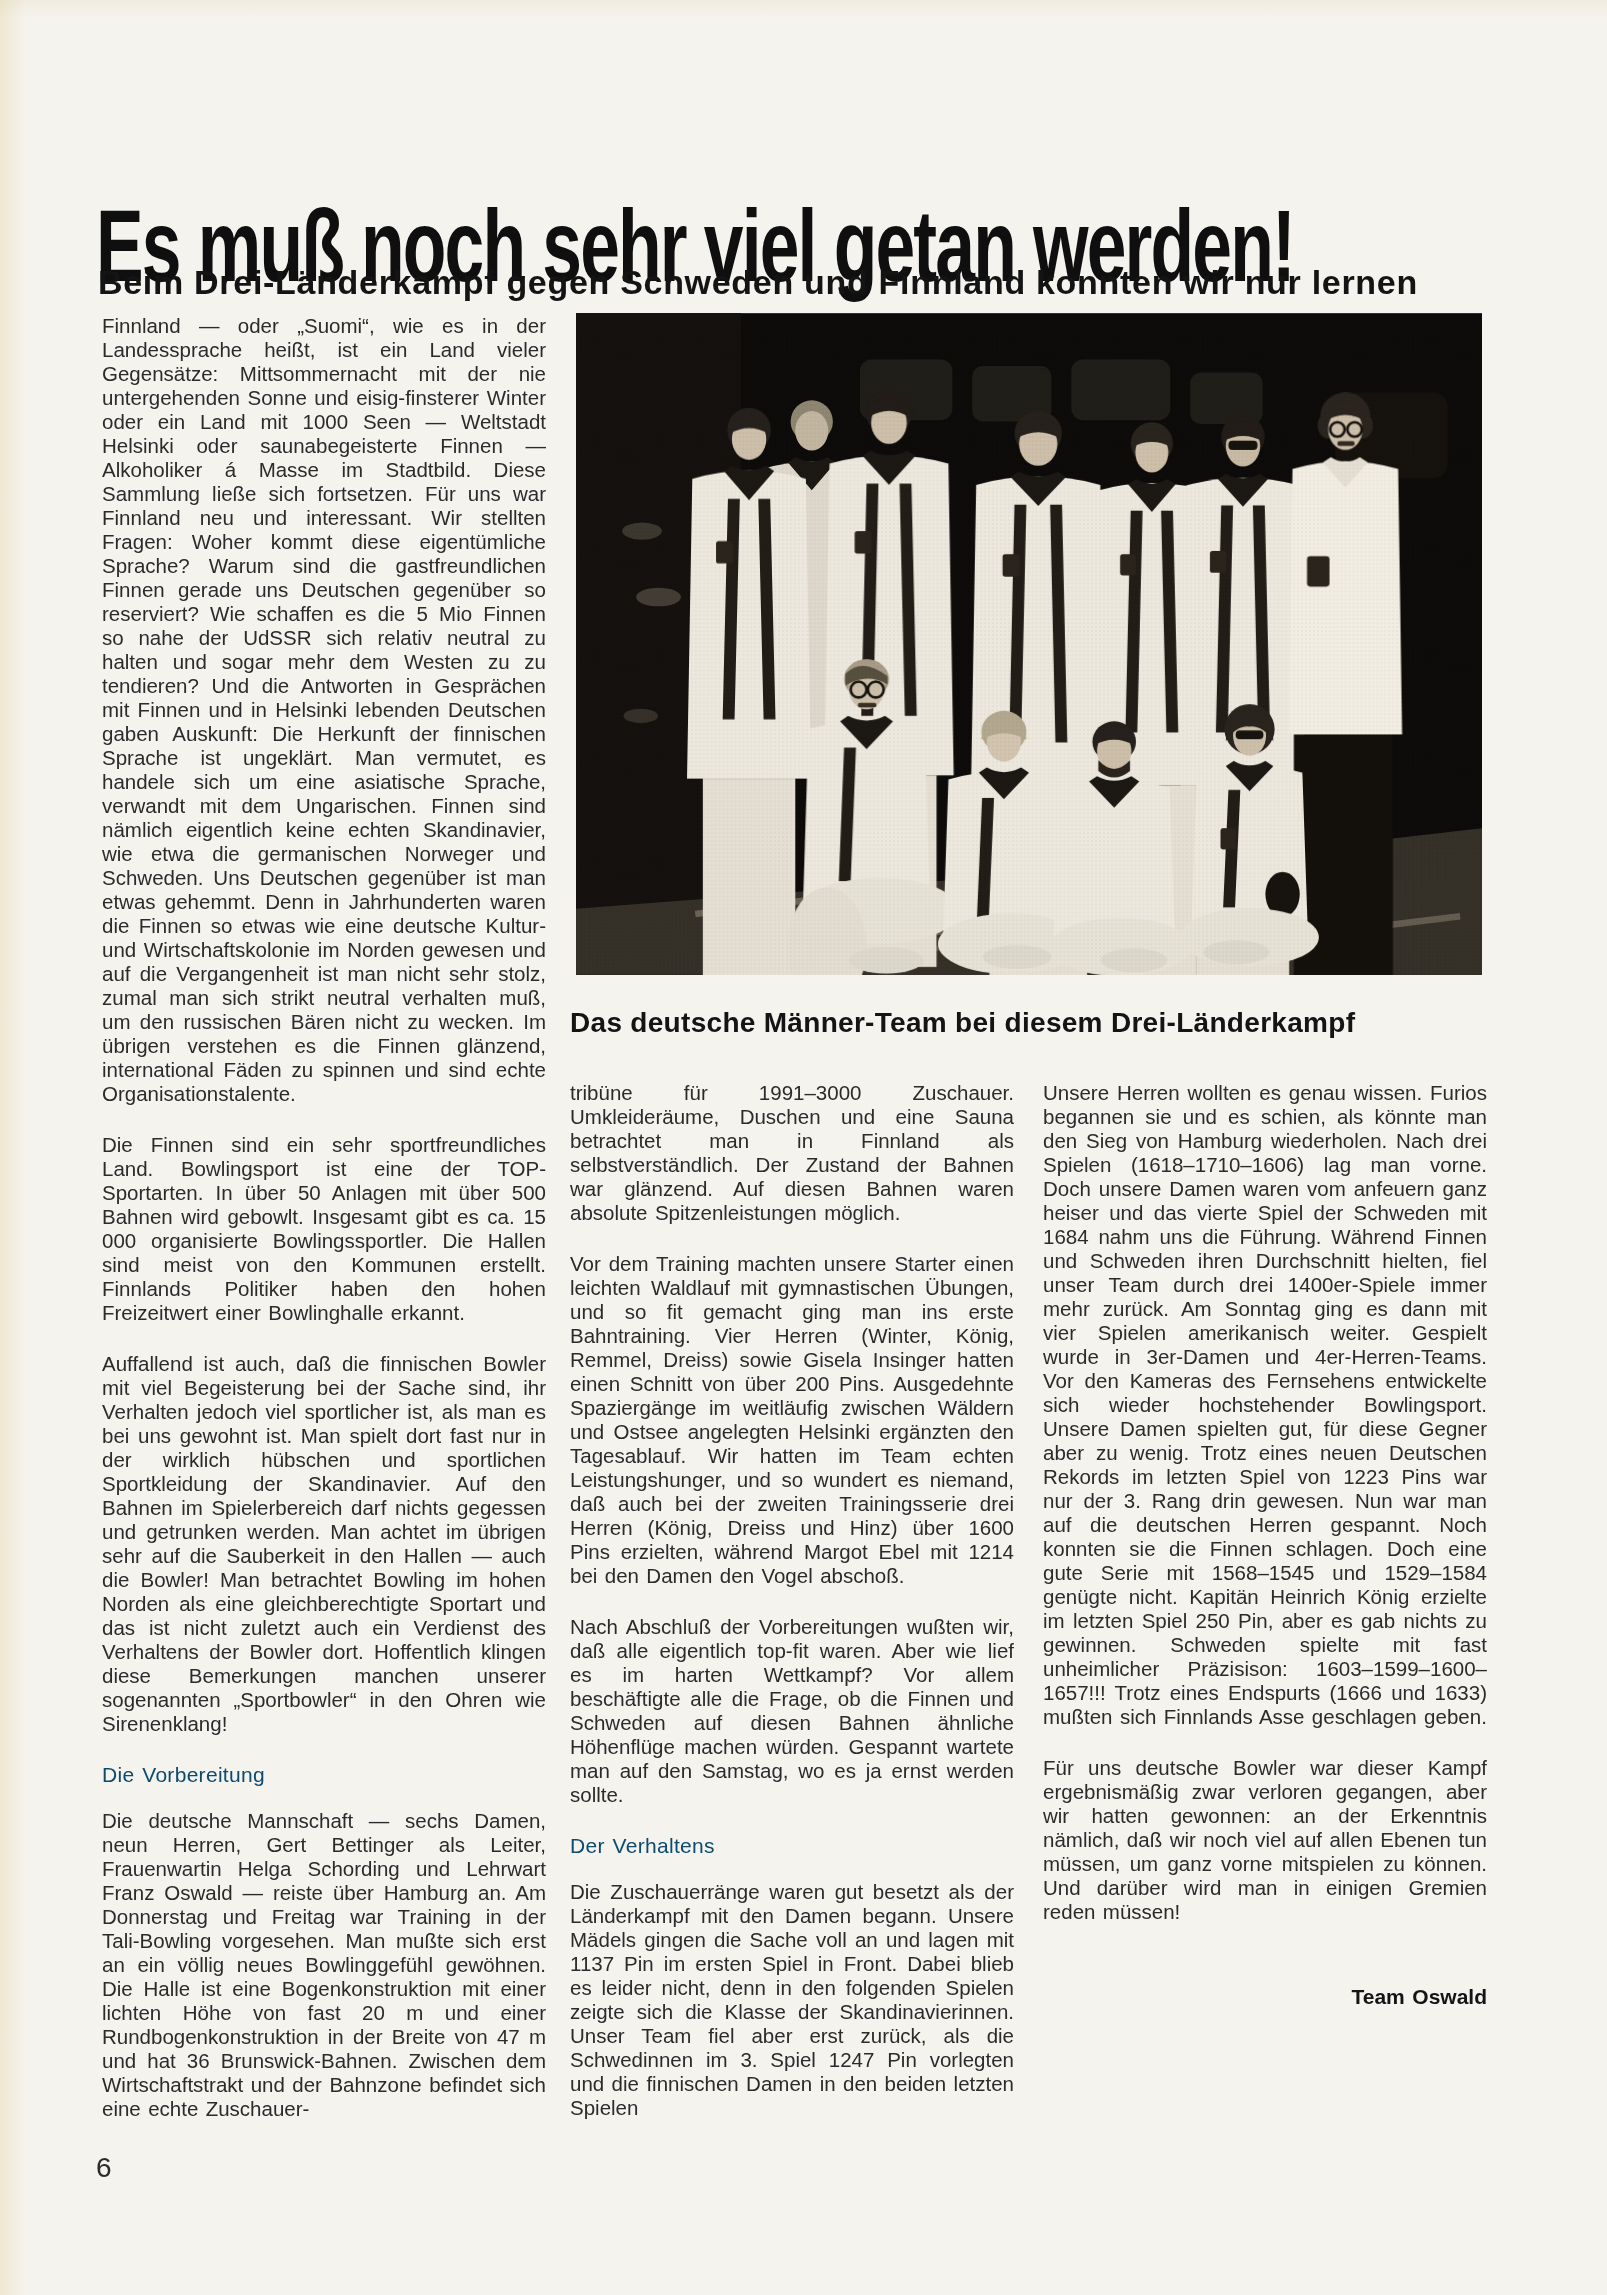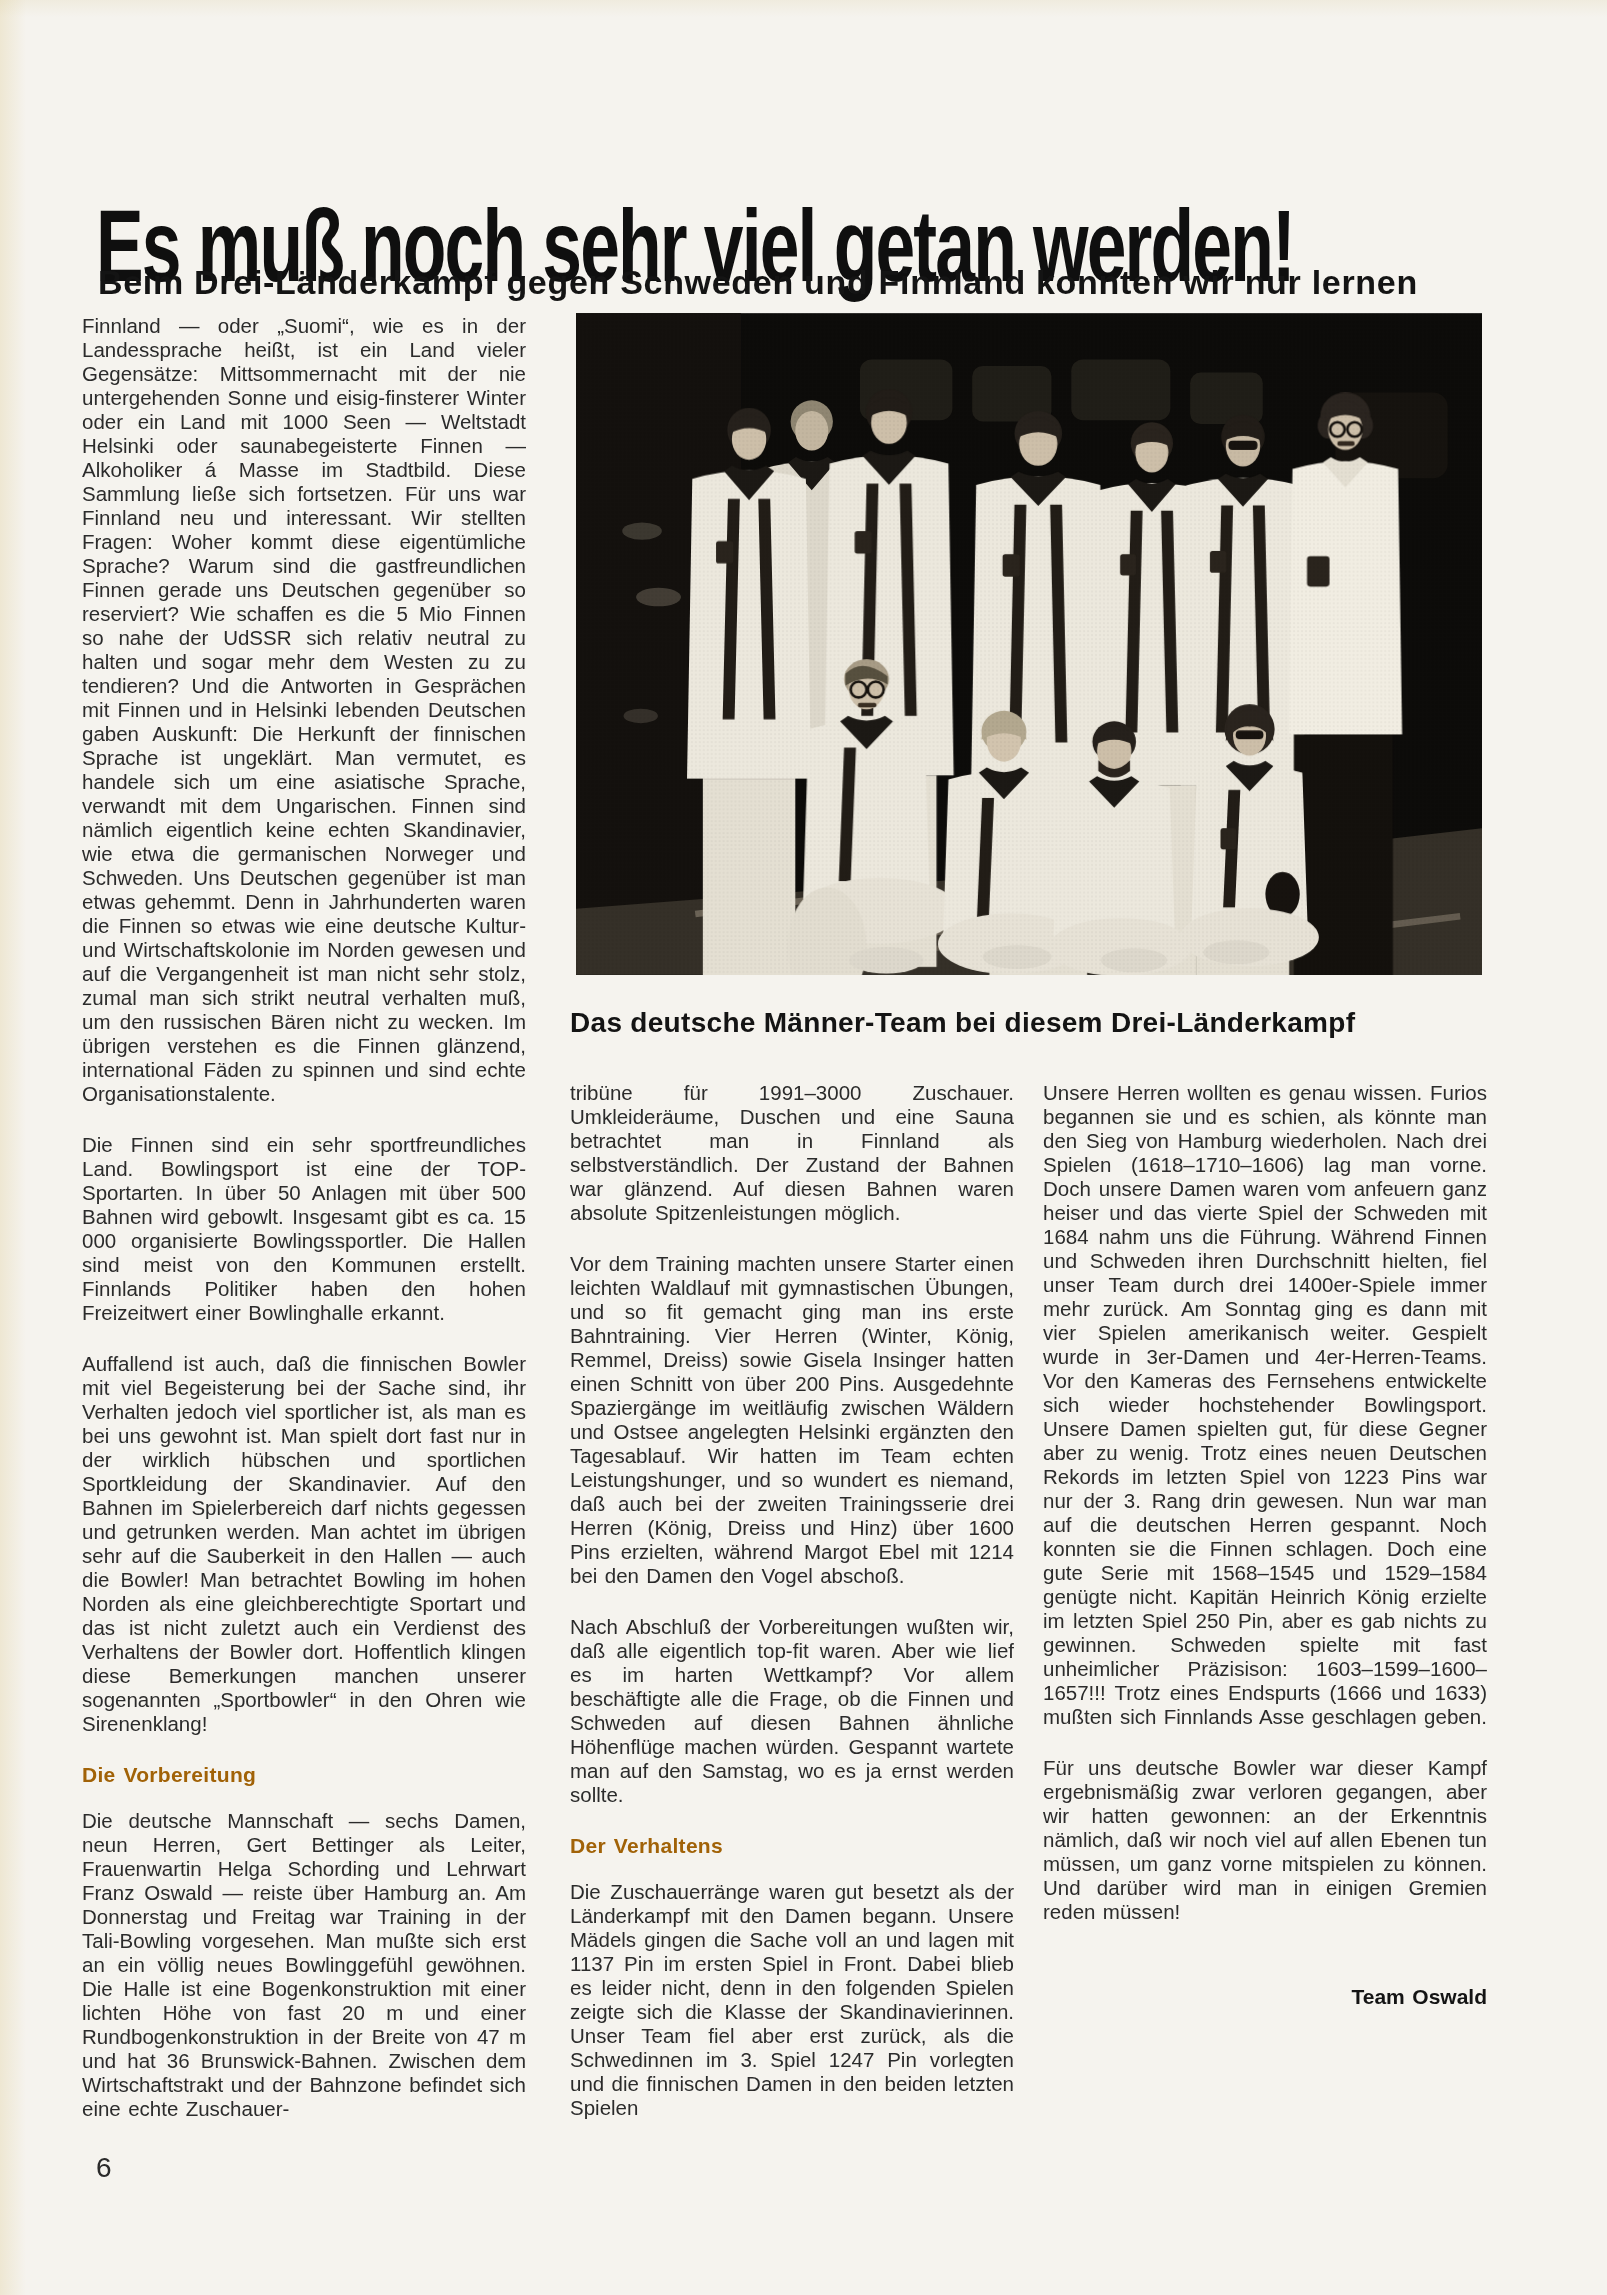--- a/index.html
+++ b/index.html
@@ -36,24 +36,24 @@
   }
 
   .col {
     position:absolute; width:444px;
     font-size:20.5px; line-height:24px;
     text-align:justify; word-spacing:1.7px; color:#2b2b2b;
   }
   .col p { margin:0 0 27px 0; }
   .col p:last-child { margin-bottom:0; }
   .col h3 {
-    font-size:21px; font-weight:bold; color:#a16207;
+    font-size:21px; font-weight:normal; color:#0c4a6e;
     margin:4px 0 22.4px 0; text-align:left; letter-spacing:0.3px;
   }
-  #col1 { left:82px;  top:314px; }
+  #col1 { left:102px;  top:314px; }
   #col2 { left:570px;  top:1081px; }
   #col3 { left:1043px; top:1081px; }
 
   .photo {
     position:absolute; left:576px; top:313px;
     width:906px; height:662px; display:block;
   }
   .caption {
     position:absolute; left:570px; top:1007px;
     font-size:28px; font-weight:bold; color:#141414;

